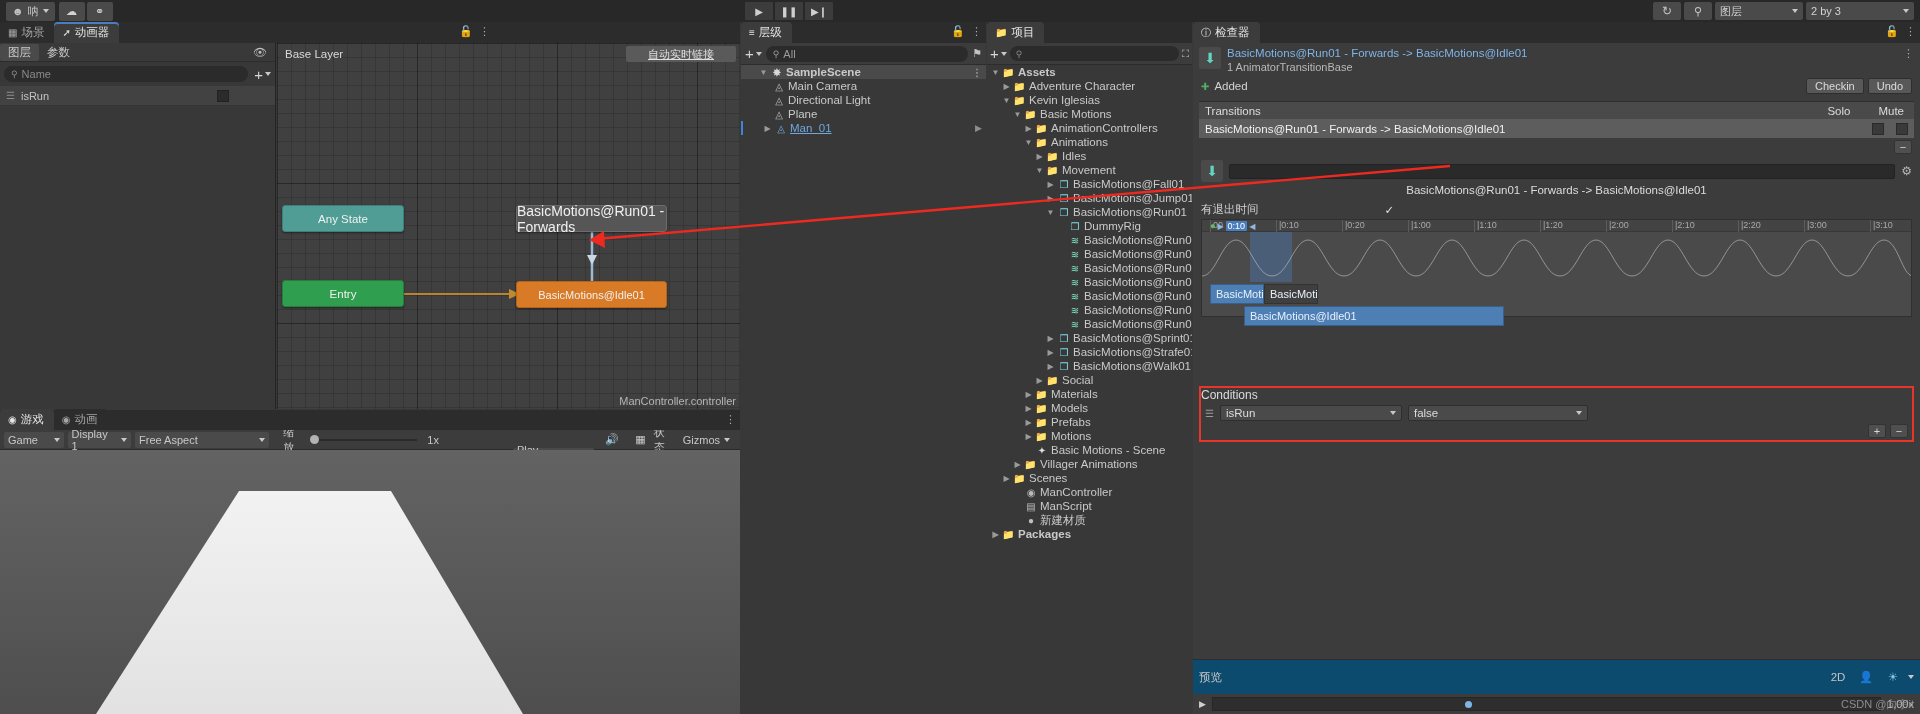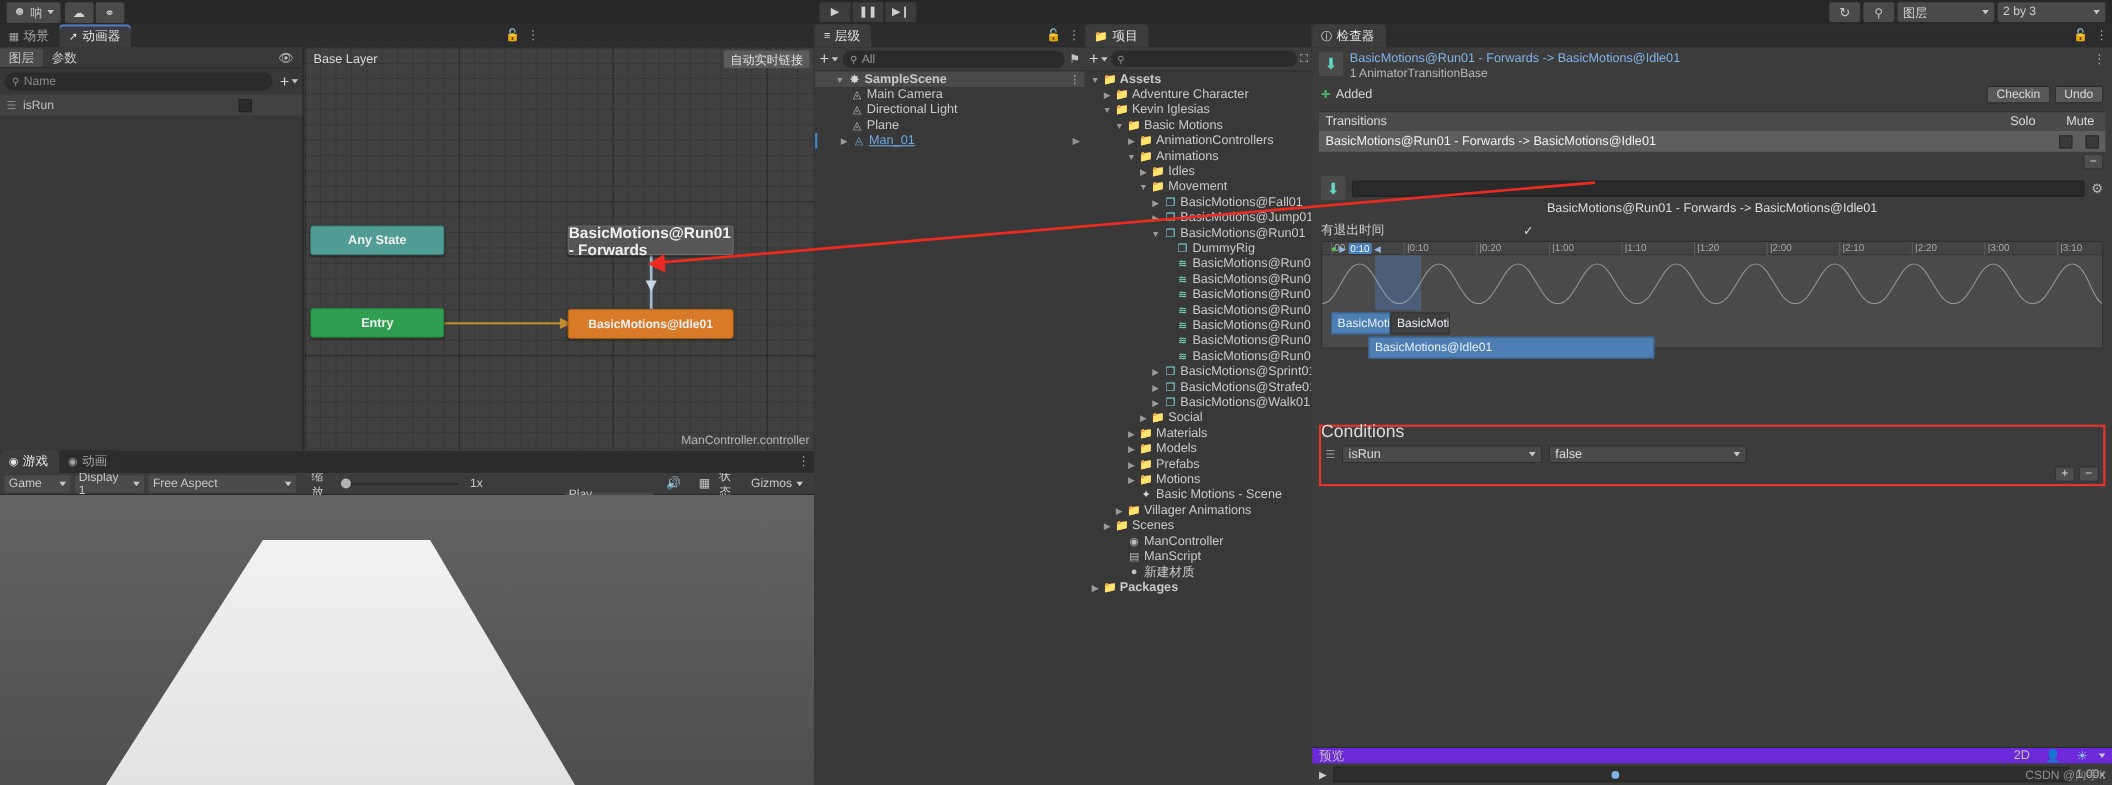--- a/index.html
+++ b/index.html
@@ -87,28 +87,28 @@
       linear-gradient(to bottom, rgba(0,0,0,0.28) 1px, transparent 1px);
     background-size: 14px 14px, 14px 14px, 140px 140px, 140px 140px;
     overflow:hidden;
   }
   .base-layer-bar {
     position:absolute; top:0; left:0; width:463px; height:21px;
     display:flex; align-items:center; padding-left:8px; color:#d9d9d9; font-size:11.5px;
     background: rgba(56,56,56,0.0);
   }
   .auto-live {
-    position:absolute; right:4px; top:3px; height:16px; padding:0 6px;
+    position:absolute; right:4px; top:3px; height:16px; padding:0 22px;
     background:#5a5a5a; border-radius:2px; color:#e0e0e0; font-size:11px;
-    display:flex;align-items:center;
+    display:flex;align-items:center;text-decoration:underline;
   }
   .node {
     position:absolute; height:27px; border-radius:3px;
     display:flex;align-items:center;justify-content:center;
-    font-size:11.5px; color:#f0f0f0; box-shadow: 0 1px 2px rgba(0,0,0,.45); font-weight: bold;
+    font-size:11.5px; color:#f0f0f0; box-shadow: 0 1px 2px rgba(0,0,0,.45);
   }
   .node.anystate { background:#4f9d94; border:1px solid #3d8079; }
   .node.entry { background:#2f9e4f; border:1px solid #24803e; }
   .node.orange { background:#d97b26; border:1px solid #b2641c; }
   .node.gray { background:#565656; border:1px solid #6c6c6c; }
   .ctrl-name {
     position:absolute; right:4px; bottom:2px; color:#b5b5b5; font-size:11px;
   }
 
   
@@ -206,21 +206,21 @@
   .cond-box { position:absolute; border:2px solid #e8352a; }
   .dd {
     height:16px; background:#4a4a4a; border:1px solid #2e2e2e; border-radius:2px;
     display:flex;align-items:center; padding:0 5px; color:#dcdcdc; font-size:11.5px; position:relative;
   }
   .dd .caret2 { position:absolute; right:5px; width:0;height:0;
     border-left:3.5px solid transparent;border-right:3.5px solid transparent;border-top:4px solid #c8c8c8; }
   .preview-bar {
     position:absolute; left:0; bottom:0; width:727px; background:#3c3c3c; border-top:1px solid #2c2c2c;
   }
-  .prev-hdr { height:14px; background:#6d28d9; display:flex; align-items:center; padding:0 6px; gap:6px; font-size:11.5px;}
+  .prev-hdr { height:34px; background:#0c4a6e; display:flex; align-items:center; padding:0 6px; gap:6px; font-size:11.5px;}
   .prev-ctrl { height:20px; display:flex; align-items:center; padding:0 6px; gap:6px; font-size:11px;}
   .prev-track { flex:1; height:14px; background:#2e2e2e; border:1px solid #262626; position:relative;}
 
   .red-line { position:absolute; pointer-events:none; }
   .watermark {
     position:absolute; right:6px; bottom:2px; color:#8d8d8d; font-size:11px;
   }
 </style>
 </head>
 <body>
@@ -256,21 +256,21 @@
       <div class="tb-icn">
         <span style="font-size:12px;">↻</span>
       </div>
       <div class="tb-icn">
         <span style="font-size:11px;">⚲</span>
       </div>
       <div class="tb-drop" style="width:88px;">
         <span>图层</span>
         <span class="caret" style="margin-left:auto;"></span>
       </div>
-      <div class="tb-drop" style="width:98px;justify-content:flex-end;">
+      <div class="tb-drop" style="width:108px;justify-content:flex-end;">
         <span>2 by 3</span>
         <span class="caret" style="margin-left:auto;"></span>
       </div>
     </div>
   </div>
 
   <div class="panel" id="animator-panel">
     <div class="panel-tabbar">
       <div class="tab">
         <span style="font-size:10px;">▦</span>
@@ -755,21 +755,21 @@
       <div class="tl-clip" style="left:62px;top:64px;width:54px;background:#3f3f3f;border-color:#333;">
         <span>BasicMotio</span>
       </div>
       <div class="tl-clip" style="left:42px;top:86px;width:260px;">
         <span>BasicMotions@Idle01</span>
       </div>
     </div>
 
     <div class="cond-box" style="left:6px;right:6px;top:364px;height:56px;width:715px;"></div>
     <div style="position:absolute;left:8px;top:366px;width:711px;">
-      <div style="height:14px;display:flex;align-items:flex-end;font-size:16px;color:#dcdcdc;">
+      <div style="height:14px;display:flex;align-items:flex-start;font-size:12px;color:#dcdcdc;">
         <span>Conditions</span>
       </div>
       <div style="display:flex;align-items:center;gap:6px;padding:3px 4px 0 4px;">
         <span style="color:#9a9a9a;font-size:10px;">☰</span>
         <div class="dd" style="width:182px;">
           <span>isRun</span>
           <span class="caret2"></span>
         </div>
         <div class="dd" style="width:180px;">
           <span>false</span>

